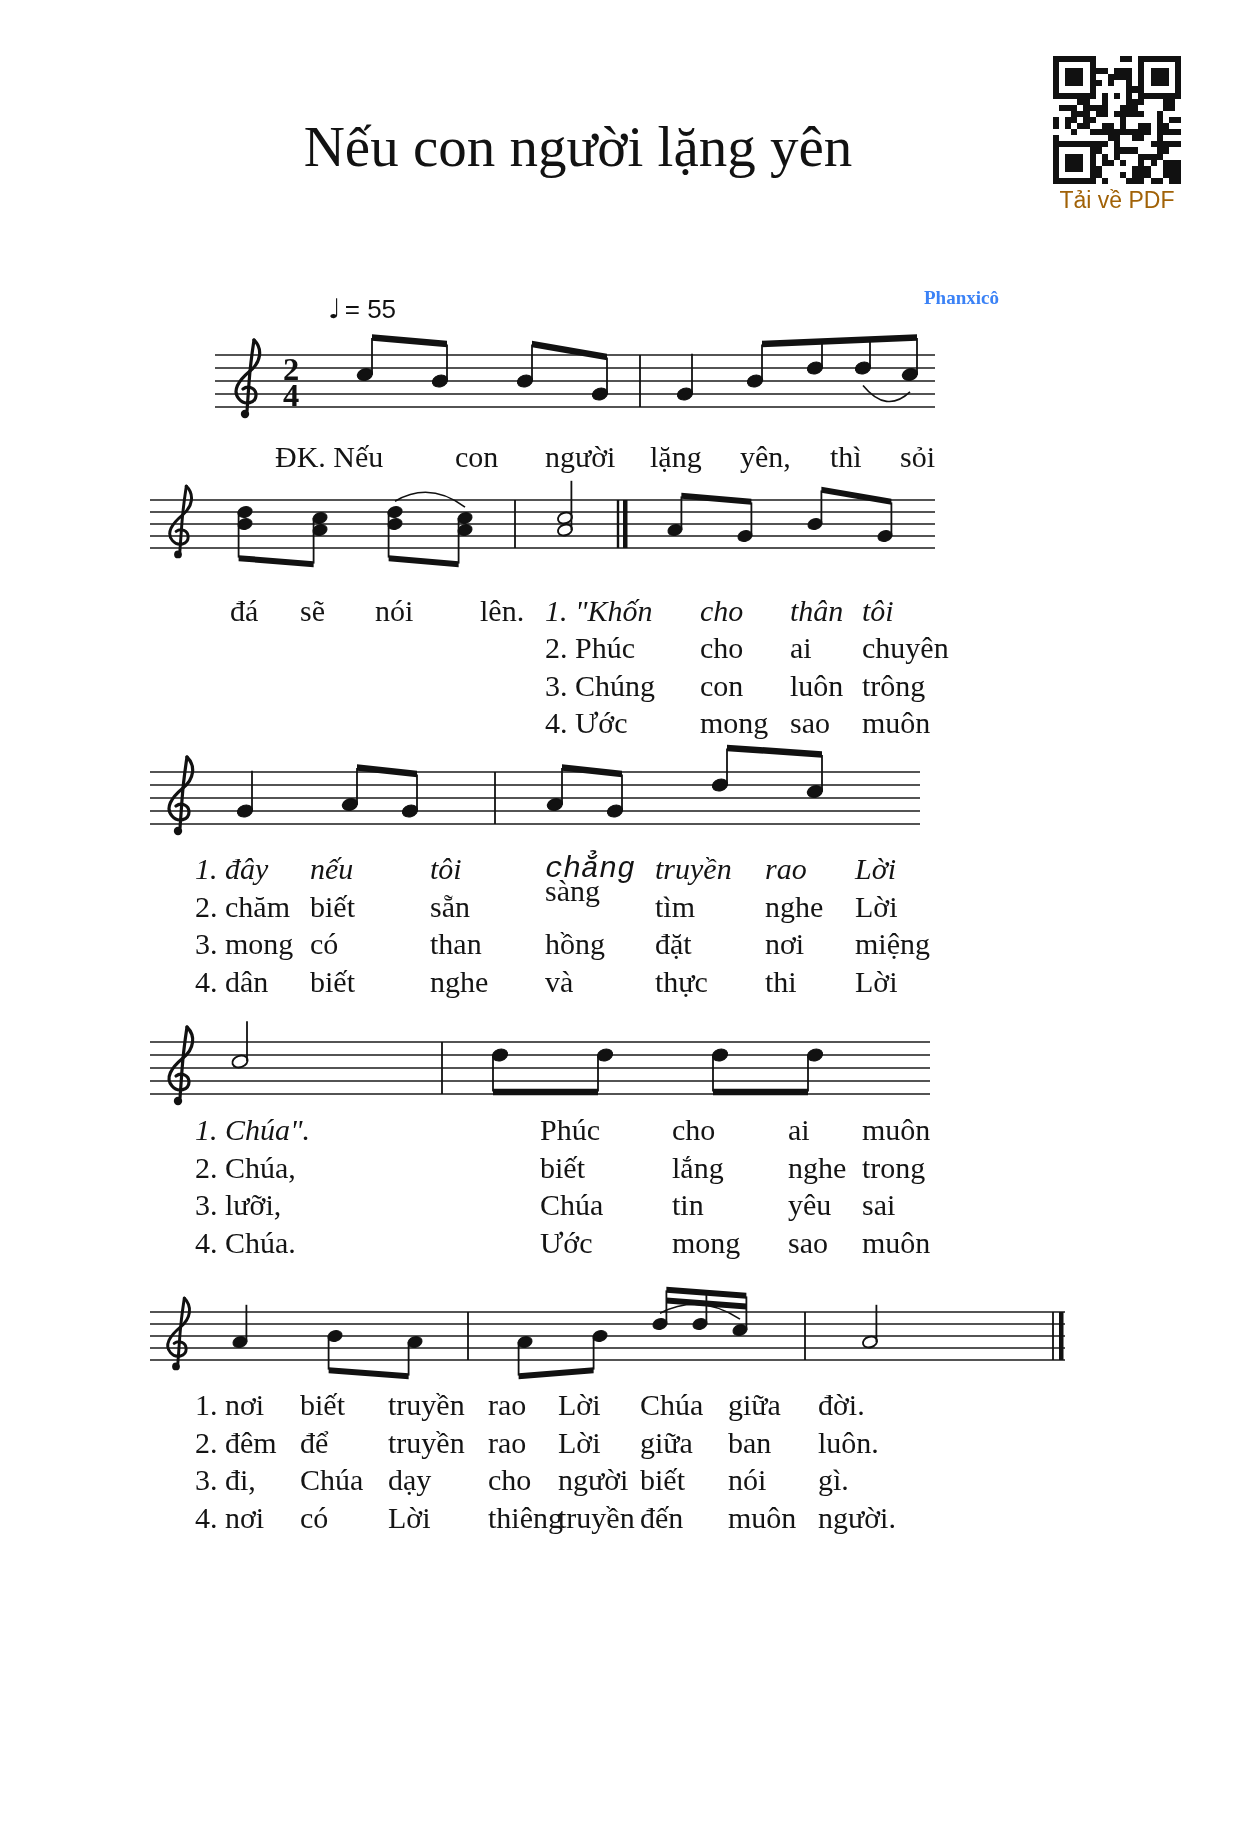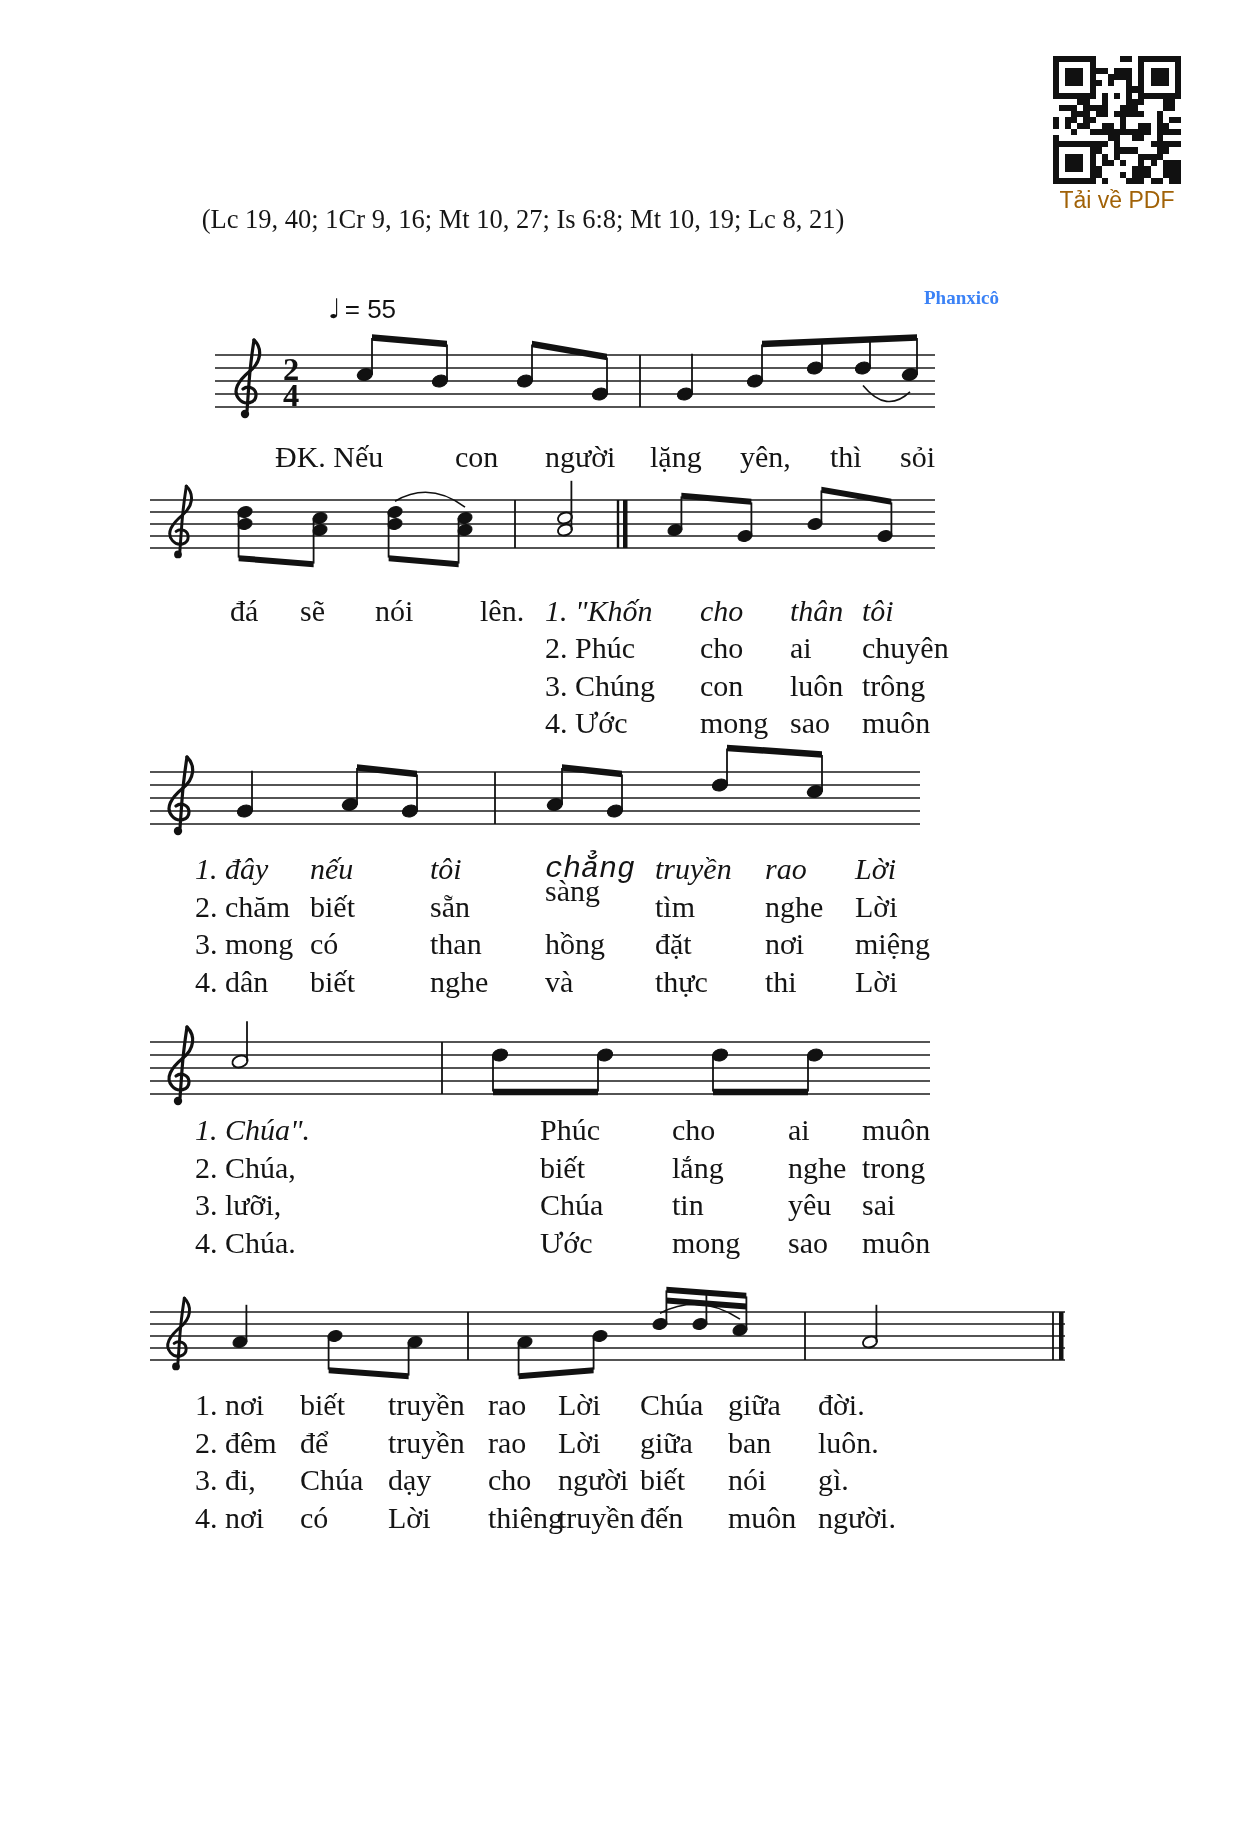--- a/index.html
+++ b/index.html
@@ -191,21 +191,21 @@
         <rect x="84" y="0" width="42" height="42" fill="#111" shape-rendering="crispEdges"></rect>
         <rect x="90" y="6" width="30" height="30" fill="#fff" shape-rendering="crispEdges"></rect>
         <rect x="96" y="12" width="18" height="18" fill="#111" shape-rendering="crispEdges"></rect>
         <rect x="0" y="84" width="42" height="42" fill="#111" shape-rendering="crispEdges"></rect>
         <rect x="6" y="90" width="30" height="30" fill="#fff" shape-rendering="crispEdges"></rect>
         <rect x="12" y="96" width="18" height="18" fill="#111" shape-rendering="crispEdges"></rect>
       </svg>
     <div class="qr-label">Tải về PDF</div>
   </div>
 
-  <div class="refs">(Lc 19, 40; 1Cr 9, 16; Mt 10, 27; Is 6:8; Mt 10, 19; Lc 8, 21)</div>
+  <h1 class="title">Nếu con người lặng yên</h1>
 
   <div class="tempo">
     <span class="tnote">♩</span><span class="tval">= 55</span>
   </div>
   <div class="composer">Phanxicô</div>
 
   <svg id="staff1" class="staff" viewBox="0 0 720 150" width="720" height="150">
       <line x1="0" y1="50" x2="720" y2="50" stroke="#1a1a1a" stroke-width="1.4"></line>
       <line x1="0" y1="63" x2="720" y2="63" stroke="#1a1a1a" stroke-width="1.4"></line>
       <line x1="0" y1="76" x2="720" y2="76" stroke="#1a1a1a" stroke-width="1.4"></line>

